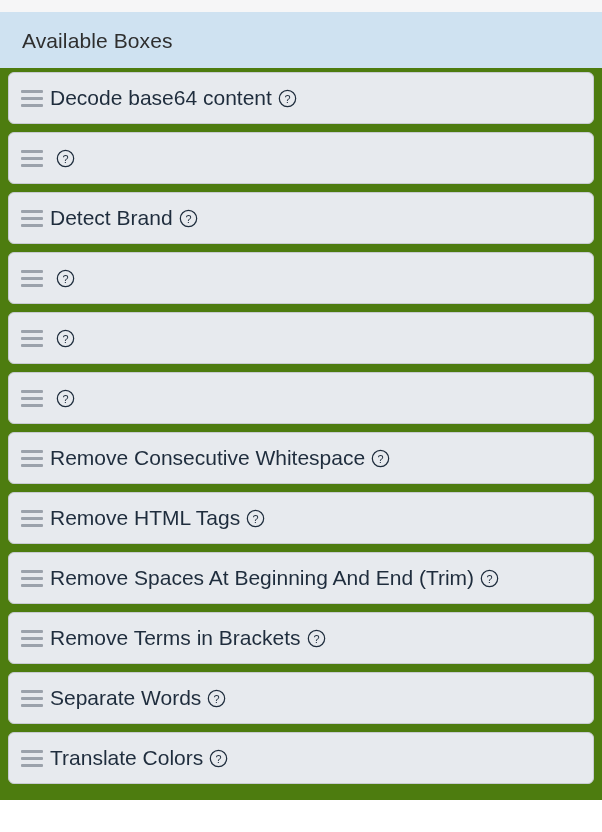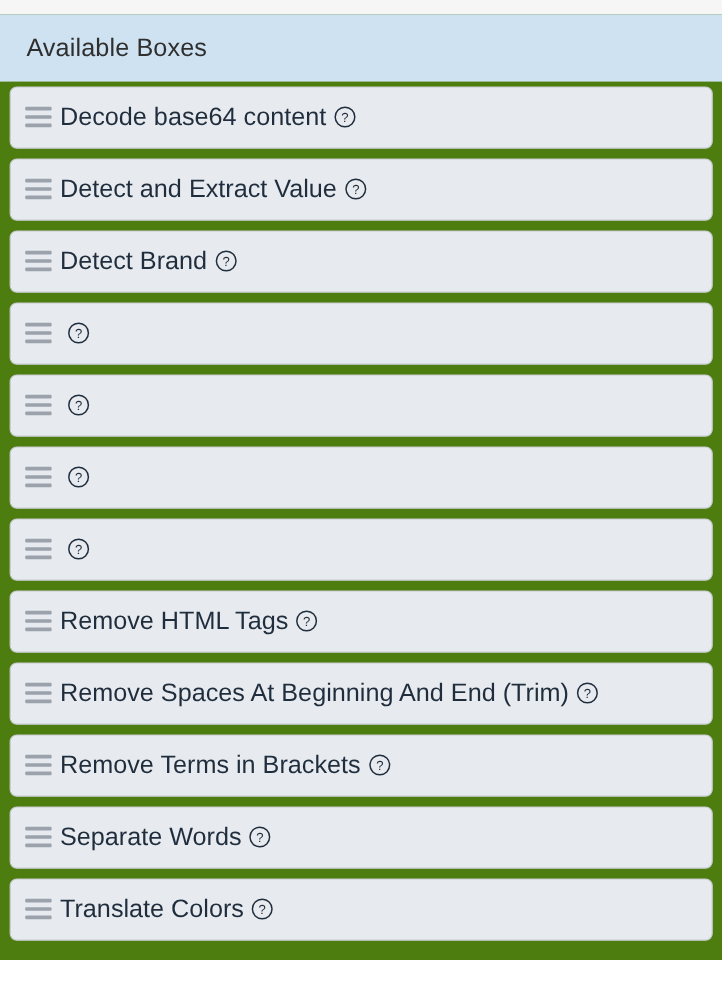--- a/index.html
+++ b/index.html
@@ -129,21 +129,21 @@
 
   <div class="box-list">
 
   <div class="box-item">
         <span class="box-item-content"><span class="drag-handle"><i></i><i></i><i></i></span><span class="box-label">Decode base64 content</span><span class="help-icon"><svg viewBox="0 0 20 20" xmlns="http://www.w3.org/2000/svg">
               <circle cx="10" cy="10" r="8.6" fill="none" stroke="#1f2d3d" stroke-width="1.3"></circle>
               <text x="10" y="14.3" text-anchor="middle" font-family="Liberation Sans, sans-serif" font-size="11.5" fill="#1f2d3d">?</text>
             </svg></span></span>
       </div>
       <div class="box-item">
-        <span class="box-item-content"><span class="drag-handle"><i></i><i></i><i></i></span><span class="box-label">Detect and Extract Value</span><span class="help-icon"><svg viewBox="0 0 20 20" xmlns="http://www.w3.org/2000/svg">
+        <span class="box-item-content"><span class="drag-handle"><i></i><i></i><i></i></span><span class="help-icon"><svg viewBox="0 0 20 20" xmlns="http://www.w3.org/2000/svg">
               <circle cx="10" cy="10" r="8.6" fill="none" stroke="#1f2d3d" stroke-width="1.3"></circle>
               <text x="10" y="14.3" text-anchor="middle" font-family="Liberation Sans, sans-serif" font-size="11.5" fill="#1f2d3d">?</text>
             </svg></span></span>
       </div>
       <div class="box-item">
         <span class="box-item-content"><span class="drag-handle"><i></i><i></i><i></i></span><span class="box-label">Detect Brand</span><span class="help-icon"><svg viewBox="0 0 20 20" xmlns="http://www.w3.org/2000/svg">
               <circle cx="10" cy="10" r="8.6" fill="none" stroke="#1f2d3d" stroke-width="1.3"></circle>
               <text x="10" y="14.3" text-anchor="middle" font-family="Liberation Sans, sans-serif" font-size="11.5" fill="#1f2d3d">?</text>
             </svg></span></span>
       </div>
@@ -159,21 +159,21 @@
               <text x="10" y="14.3" text-anchor="middle" font-family="Liberation Sans, sans-serif" font-size="11.5" fill="#1f2d3d">?</text>
             </svg></span></span>
       </div>
       <div class="box-item">
         <span class="box-item-content"><span class="drag-handle"><i></i><i></i><i></i></span><span class="help-icon"><svg viewBox="0 0 20 20" xmlns="http://www.w3.org/2000/svg">
               <circle cx="10" cy="10" r="8.6" fill="none" stroke="#1f2d3d" stroke-width="1.3"></circle>
               <text x="10" y="14.3" text-anchor="middle" font-family="Liberation Sans, sans-serif" font-size="11.5" fill="#1f2d3d">?</text>
             </svg></span></span>
       </div>
       <div class="box-item">
-        <span class="box-item-content"><span class="drag-handle"><i></i><i></i><i></i></span><span class="help-icon"><svg viewBox="0 0 20 20" xmlns="http://www.w3.org/2000/svg">
+        <span class="box-item-content"><span class="drag-handle"><i></i><i></i><i></i></span><span class="box-label">Remove Consecutive Whitespace</span><span class="help-icon"><svg viewBox="0 0 20 20" xmlns="http://www.w3.org/2000/svg">
               <circle cx="10" cy="10" r="8.6" fill="none" stroke="#1f2d3d" stroke-width="1.3"></circle>
               <text x="10" y="14.3" text-anchor="middle" font-family="Liberation Sans, sans-serif" font-size="11.5" fill="#1f2d3d">?</text>
             </svg></span></span>
       </div>
       <div class="box-item">
         <span class="box-item-content"><span class="drag-handle"><i></i><i></i><i></i></span><span class="box-label">Remove HTML Tags</span><span class="help-icon"><svg viewBox="0 0 20 20" xmlns="http://www.w3.org/2000/svg">
               <circle cx="10" cy="10" r="8.6" fill="none" stroke="#1f2d3d" stroke-width="1.3"></circle>
               <text x="10" y="14.3" text-anchor="middle" font-family="Liberation Sans, sans-serif" font-size="11.5" fill="#1f2d3d">?</text>
             </svg></span></span>
       </div>

